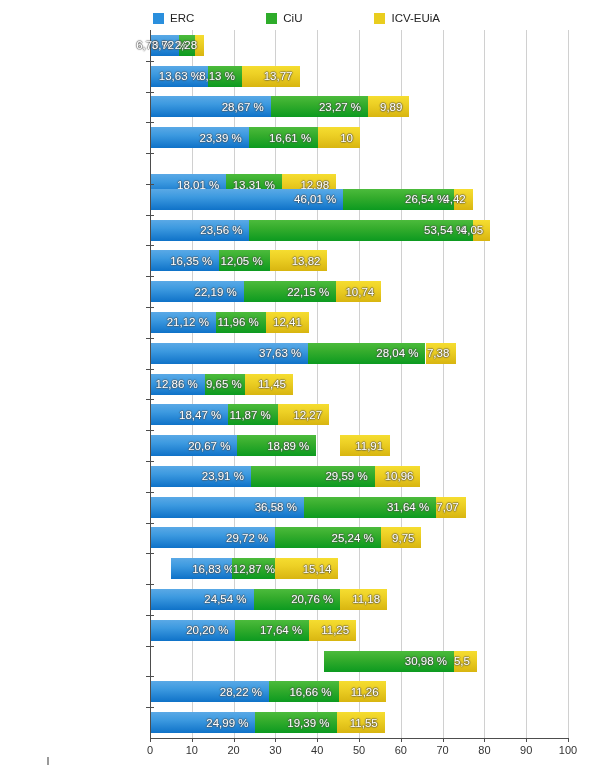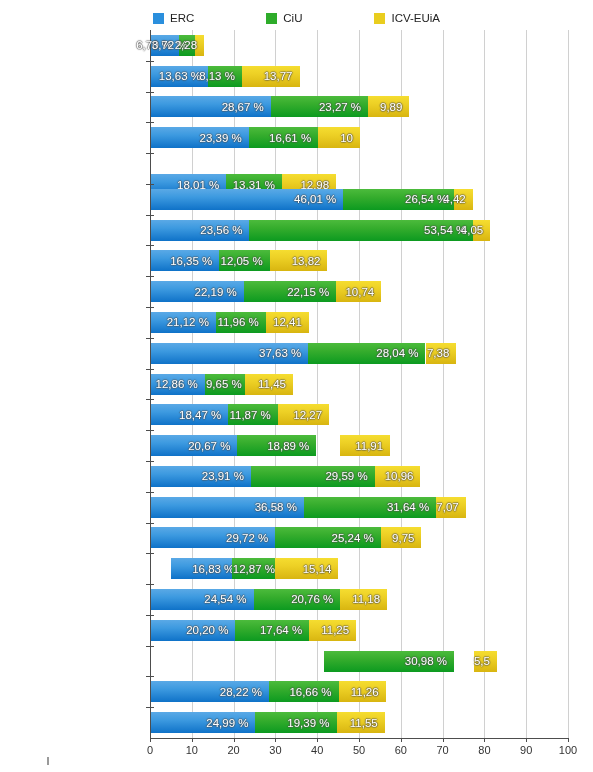--- a/index.html
+++ b/index.html
@@ -438,21 +438,21 @@
         </div>
         <div class="seg seg-icv" style="left: 158.171px; width: 47.025px;">
           <span class="seg-value">11,25</span>
         </div>
       </div>
       <div class="ytick" style="top: 615.652px;"></div>
       <div class="bar-row" style="top: 620.543px; width: 325.956px;">
         <div class="seg seg-ciu" style="left: 173.47px; width: 129.496px;">
           <span class="seg-value">30,98 %</span>
         </div>
-        <div class="seg seg-icv" style="left: 302.966px; width: 22.99px; margin-left: 20px;">
+        <div class="seg seg-icv" style="left: 302.966px; width: 22.99px;">
           <span class="seg-value">5,5</span>
         </div>
       </div>
       <div class="ytick" style="top: 646.435px;"></div>
       <div class="bar-row" style="top: 651.326px; width: 234.665px;">
         <div class="seg seg-erc" style="left: 0px; width: 117.96px;">
           <span class="seg-value">28,22 %</span>
         </div>
         <div class="seg seg-ciu" style="left: 117.96px; width: 69.6388px;">
           <span class="seg-value">16,66 %</span>

